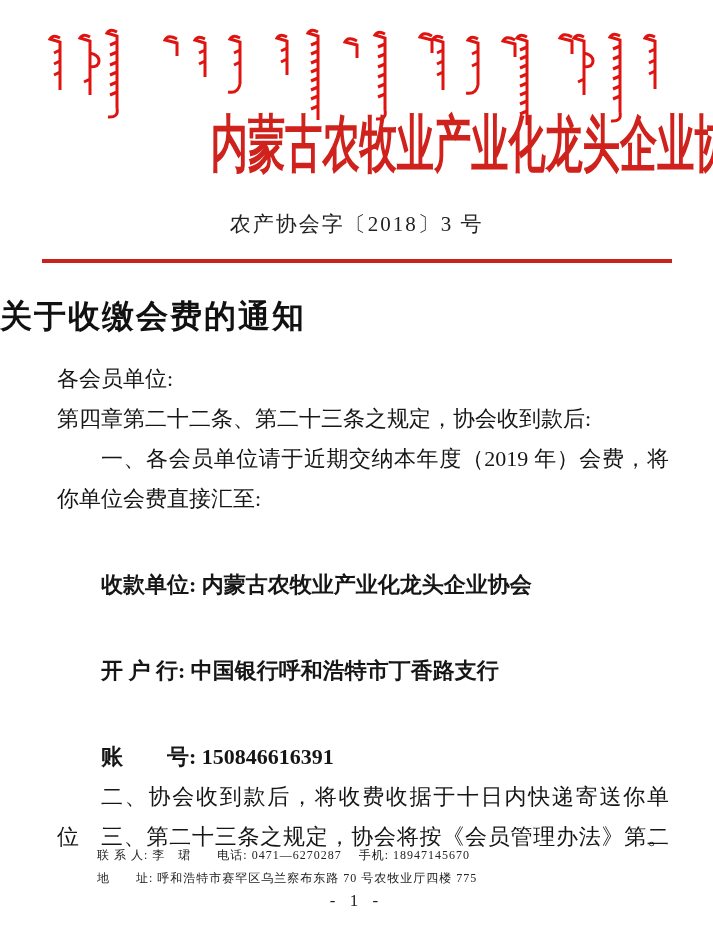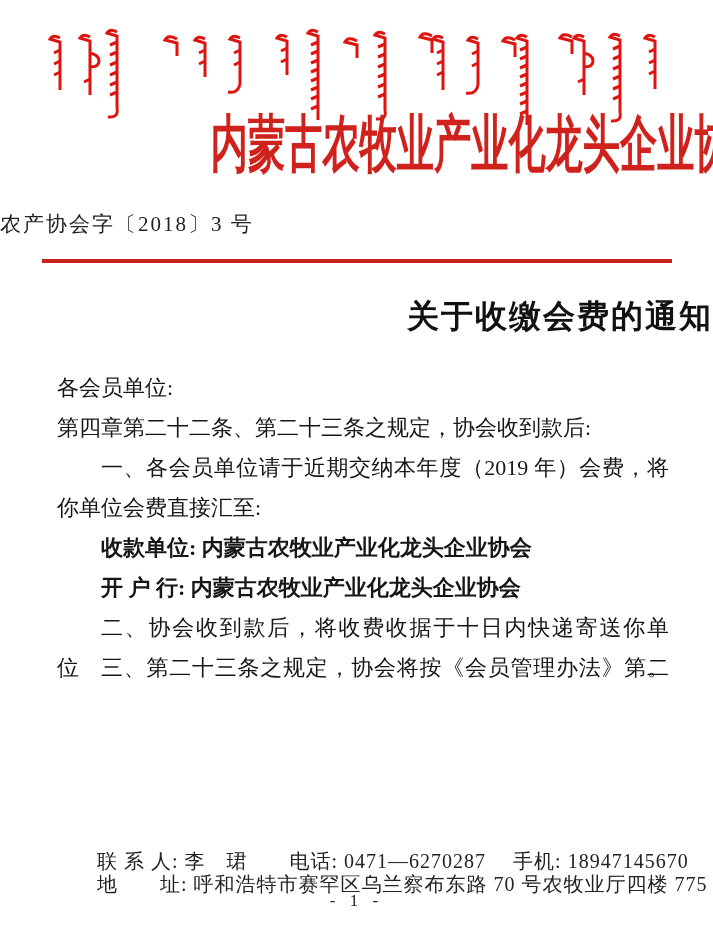--- a/index.html
+++ b/index.html
@@ -13,43 +13,43 @@
   .org-title{
     position:absolute;top:104px;left:0;width:713px;height:84px;
     text-align:center;white-space:nowrap;
   }
   .org-title .scale{
     display:inline-block;transform:scaleX(0.60);transform-origin:50% 0;
     font-size:62px;line-height:80px;font-weight:bold;color:#d0221c;
   }
   
   .doc-number{
-    position:absolute;top:210px;left:0;width:713px;text-align:left;
+    position:absolute;top:210px;left:0;width:713px;text-align:center;
     font-size:21px;letter-spacing:2px;color:#222;
   }
   
   .red-rule{position:absolute;top:259px;left:42px;width:630px;height:4px;background:#c9221d;}
   
   .notice-title{
-    position:absolute;top:295px;left:0;width:713px;text-align:right;
+    position:absolute;top:295px;left:0;width:713px;text-align:left;
     font-size:32px;font-weight:bold;letter-spacing:2px;color:#111;
   }
   
   .body-text{
-    position:absolute;top:368px;left:57px;width:612px;
+    position:absolute;top:359px;left:57px;width:612px;
     font-size:22px;line-height:40px;color:#161616;
   }
   .body-text .line{display:block;height:40px;}
   .line.indent{text-indent:44px;}
   .line.justify{text-align:justify;text-align-last:justify;}
-  .line.bold{font-weight:bold;}
+  .line.bold{font-weight:bold;margin-top:46px;}
   
   .footer{
     position:absolute;top:844px;left:97px;width:560px;
-    font-size:20px;line-height:23px;letter-spacing:1px;color:#222;margin-top:6px;
+    font-size:12px;line-height:23px;letter-spacing:1px;color:#222;
   }
   .footer .f-line{display:block;height:23px;white-space:nowrap;}
   .page-number{
     position:absolute;top:891px;left:0;width:713px;text-align:center;
     font-size:17px;letter-spacing:5px;color:#222;
   }
 </style>
 </head>
 <body>
 
@@ -109,21 +109,22 @@
   <div class="red-rule"></div>
 
   <div class="notice-title">关于收缴会费的通知</div>
 
   <div class="body-text">
     <span class="line">各会员单位:</span>
     <span class="line">第四章第二十二条、第二十三条之规定，协会收到款后:</span>
     <span class="line indent justify">一、各会员单位请于近期交纳本年度（2019 年）会费，将</span>
     <span class="line">你单位会费直接汇至:</span>
     <span class="line indent bold">收款单位: 内蒙古农牧业产业化龙头企业协会</span>
-    <span class="line indent bold">开 户 行: 内蒙古农牧业产业化龙头企业协会</span>
+    <span class="line indent bold">开 户 行: 中国银行呼和浩特市丁香路支行</span>
+    <span class="line indent bold">账　　号: 150846616391</span>
     <span class="line indent justify">二、协会收到款后，将收费收据于十日内快递寄送你单位。</span>
     <span class="line indent justify">三、第二十三条之规定，协会将按《会员管理办法》第二</span>
   </div>
 
   <div class="footer">
     <span class="f-line">联 系 人: 李　珺　　电话: 0471—6270287　 手机: 18947145670</span>
     <span class="f-line">地　　址: 呼和浩特市赛罕区乌兰察布东路 70 号农牧业厅四楼 775</span>
   </div>
 
   <div class="page-number">- 1 -</div>

